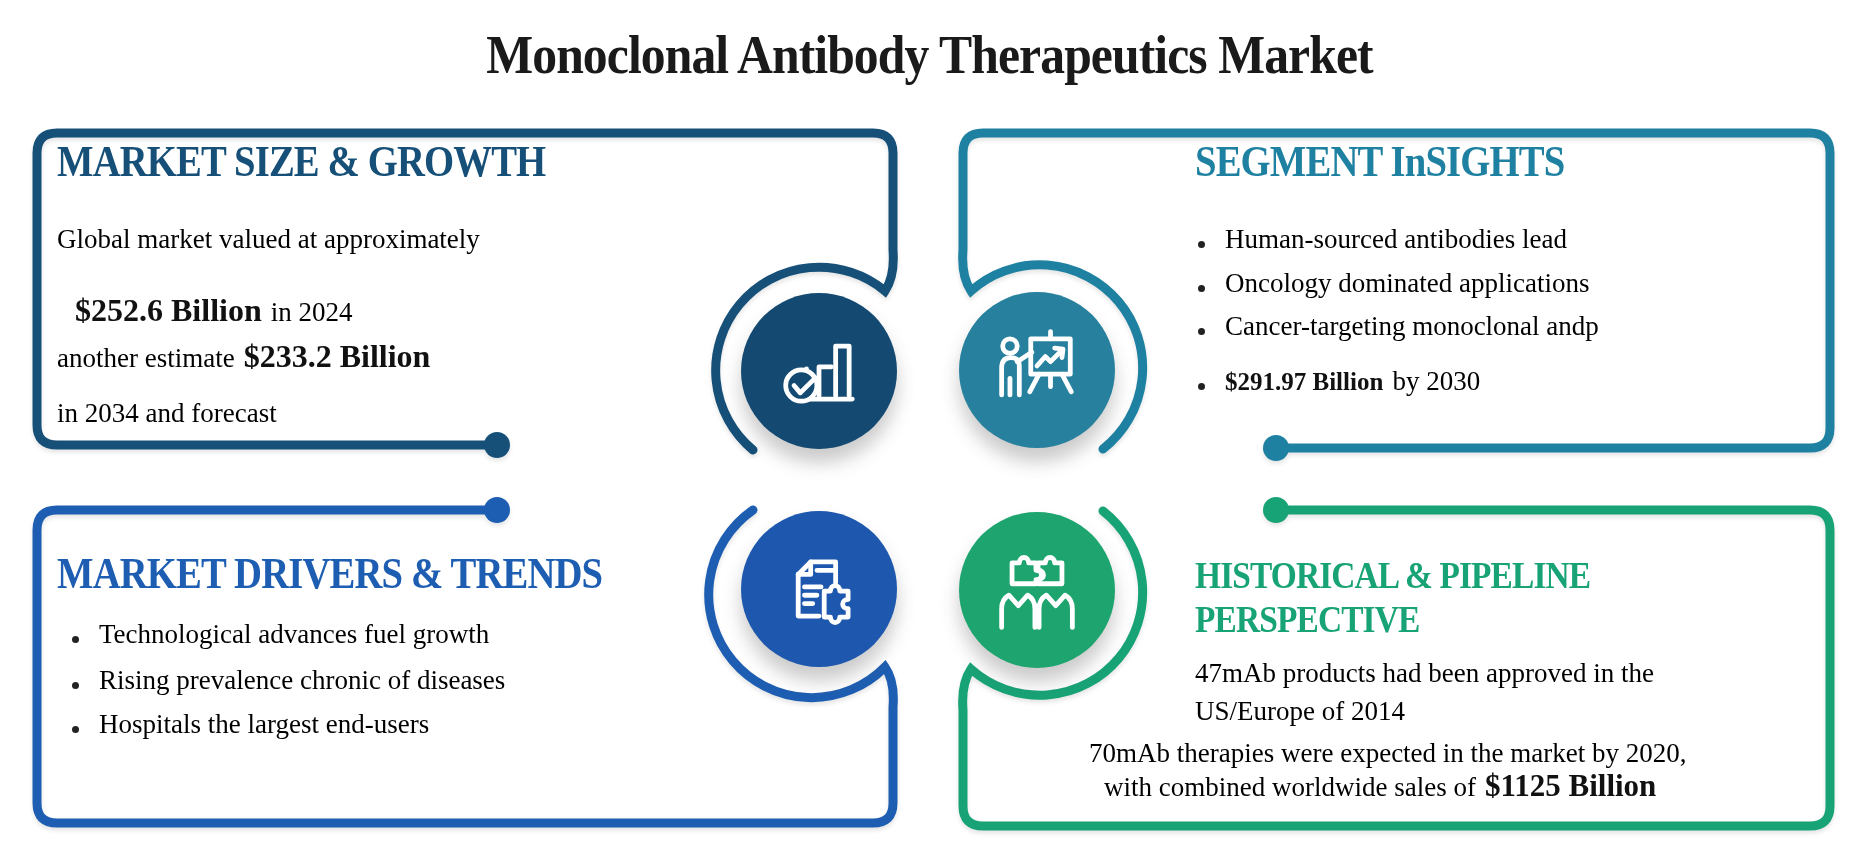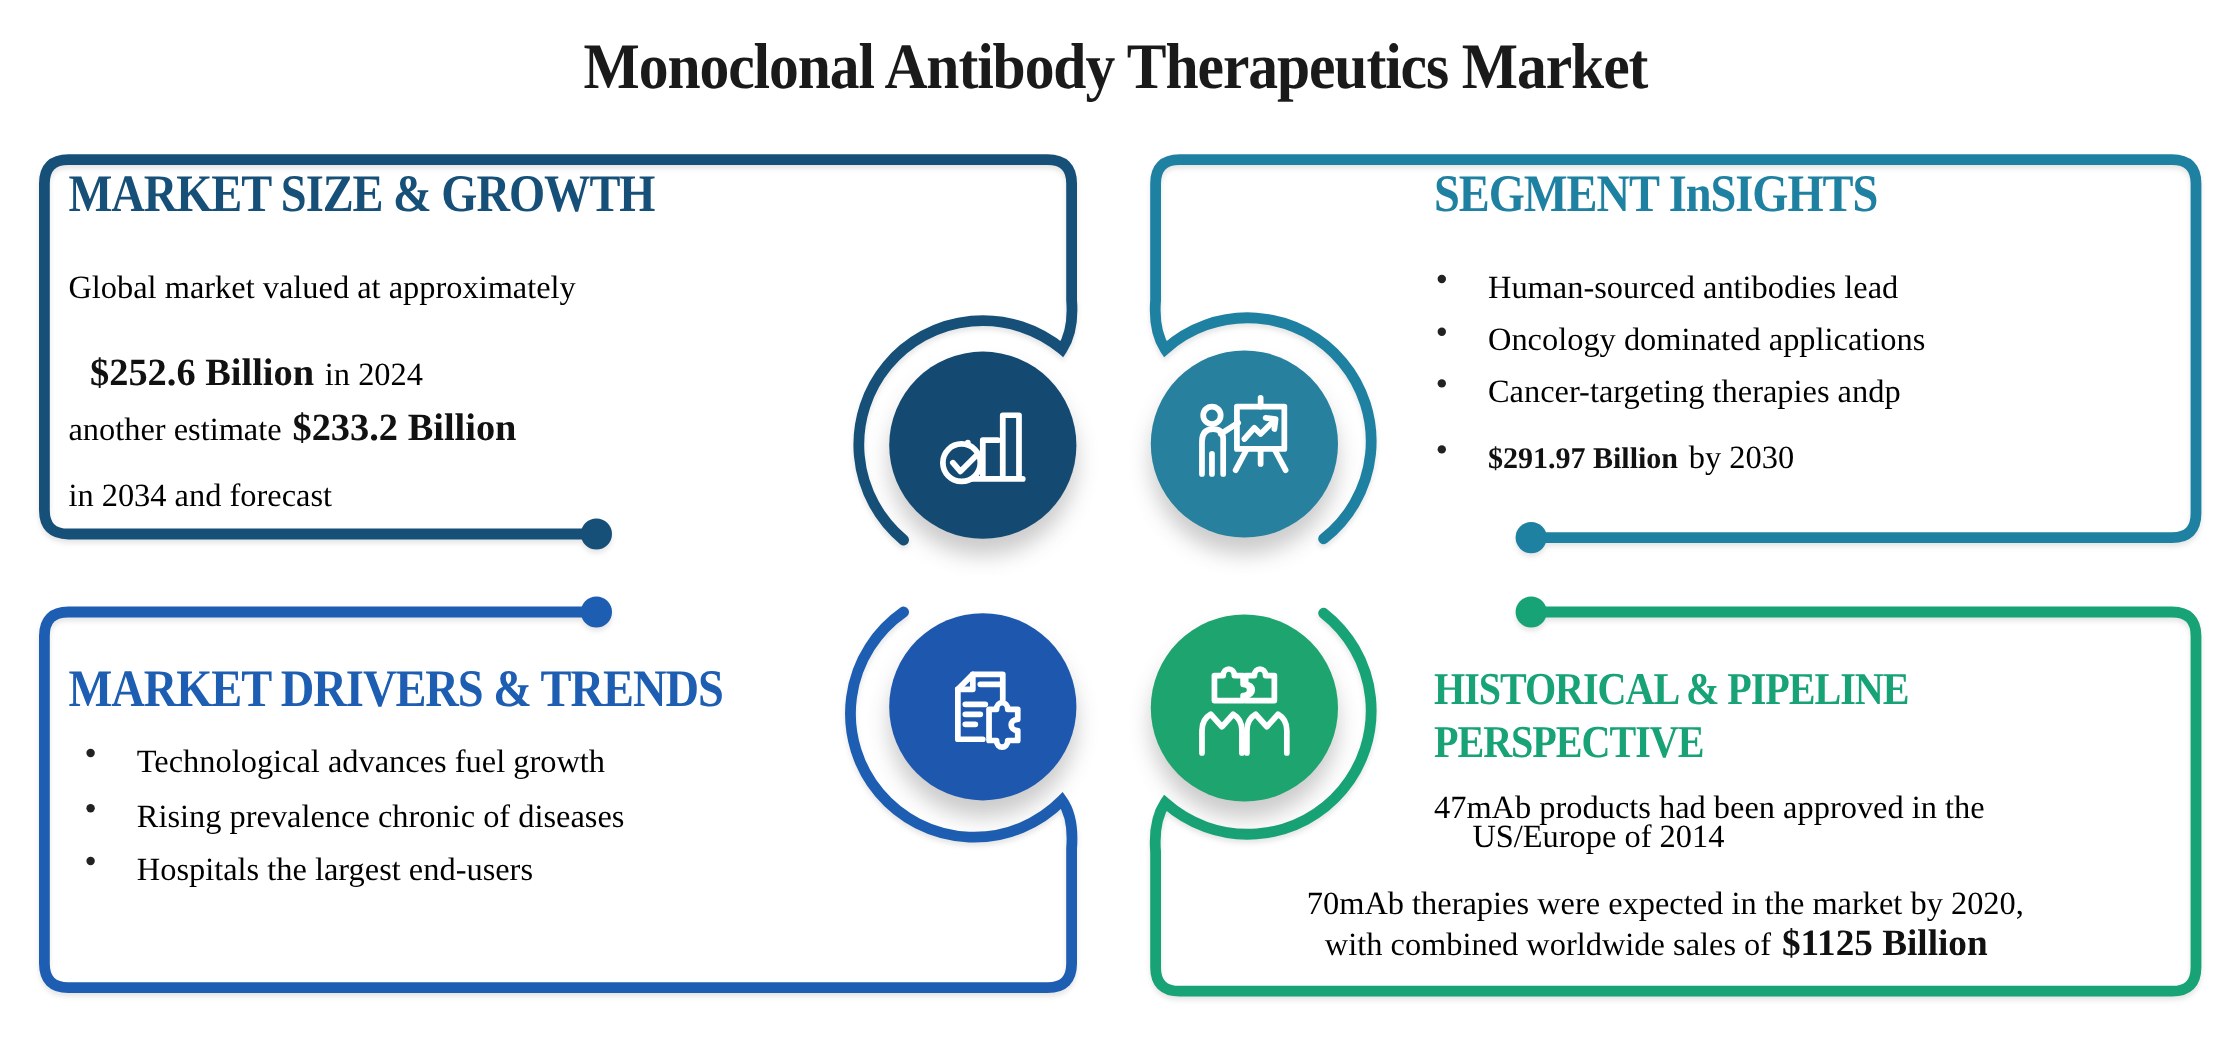--- a/index.html
+++ b/index.html
@@ -25,21 +25,21 @@
   }
   .h-navy{color:#165078;}
   .h-teal{color:#1f81a1;}
   .h-blue{color:#1e5eb2;}
   .h-green{color:#18a376;}
   .panel-heading.small{font-size:38px;line-height:46px;}
   
   .body-line{font-size:27px;color:#000000;white-space:nowrap;}
   .value-line{display:flex;align-items:baseline;gap:9px;white-space:nowrap;}
   .big-value{font-size:32px;font-weight:700;color:#111;}
-  .bullet-row{display:flex;align-items:center;gap:35px;white-space:nowrap;}
+  .bullet-row{display:flex;align-items:flex-end;gap:20px;white-space:nowrap;}
   .bullet-dot{width:7px;height:7px;border-radius:50%;background:#222;position:relative;top:-7px;flex:0 0 auto;}
   
   .icon-circle{
     width:156px;height:156px;border-radius:50%;
     box-shadow:0 14px 18px rgba(70,70,70,.28);
     display:flex;align-items:center;justify-content:center;
   }
   .c-navy{background:#144a71;}
   .c-teal{background:#26809e;}
   .c-blue{background:#1d57ae;}
@@ -127,21 +127,21 @@
   <div class="abs bullet-row" style="left:1198px;top:224px;">
     <span class="bullet-dot"></span>
     <span class="body-line">Human-sourced antibodies lead</span>
   </div>
   <div class="abs bullet-row" style="left:1198px;top:268px;">
     <span class="bullet-dot"></span>
     <span class="body-line">Oncology dominated applications</span>
   </div>
   <div class="abs bullet-row" style="left:1198px;top:311px;">
     <span class="bullet-dot"></span>
-    <span class="body-line">Cancer-targeting therapies andp</span>
+    <span class="body-line">Cancer-targeting monoclonal andp</span>
   </div>
   <div class="abs bullet-row" style="left:1198px;top:366px;">
     <span class="bullet-dot"></span>
     <span class="value-line">
       <span class="big-value" style="font-size:25px;">$291.97 Billion</span>
       <span class="body-line">by 2030</span>
     </span>
   </div>
 
   <div class="abs panel-heading h-blue" style="left:57px;top:548px;">MARKET DRIVERS &amp; TRENDS</div>
@@ -154,20 +154,20 @@
     <span class="body-line">Rising prevalence chronic of diseases</span>
   </div>
   <div class="abs bullet-row" style="left:72px;top:709px;">
     <span class="bullet-dot"></span>
     <span class="body-line">Hospitals the largest end-users</span>
   </div>
 
   <div class="abs panel-heading small h-green" style="left:1195px;top:552px;">HISTORICAL &amp; PIPELINE</div>
   <div class="abs panel-heading small h-green" style="left:1195px;top:596px;">PERSPECTIVE</div>
   <div class="abs body-line" style="left:1195px;top:658px;">47mAb products had been approved in the</div>
-  <div class="abs body-line" style="left:1195px;top:682px;margin-left:32px;">US/Europe of 2014</div>
+  <div class="abs body-line" style="left:1195px;top:696px;">US/Europe of 2014</div>
   <div class="abs body-line" style="left:1089px;top:738px;">70mAb therapies were expected in the market  by 2020,</div>
   <div class="abs value-line" style="left:1104px;top:768px;">
     <span class="body-line">with combined worldwide sales of</span>
     <span class="big-value" style="font-size:31px;">$1125 Billion</span>
   </div>
 
 </div>
 
 </body></html>

